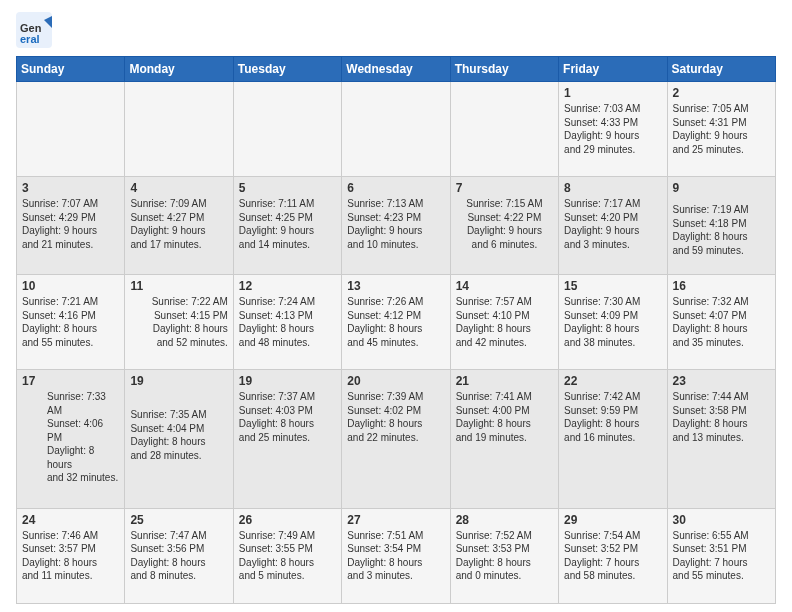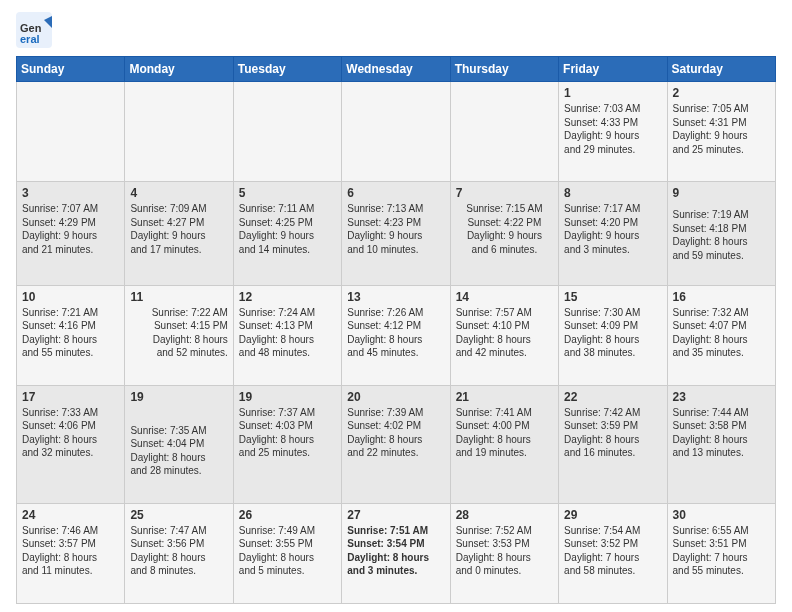--- a/index.html
+++ b/index.html
@@ -270,21 +270,21 @@
               <span class="day-number">16</span>
               <div class="day-info" style="white-space: pre-line;">Sunrise: 7:32 AM
 Sunset: 4:07 PM
 Daylight: 8 hours
 and 35 minutes.</div>
             </td>
           </tr>
           <tr>
             <td>
               <span class="day-number">17</span>
-              <div class="day-info" style="white-space: pre-line;">Sunrise: 7:33 AM
+              <div class="day-info" style="white-space: pre-line; margin-left: 25px;">Sunrise: 7:33 AM
 Sunset: 4:06 PM
 Daylight: 8 hours
 and 32 minutes.</div>
             </td>
             <td>
               <span class="day-number">19</span>
               <div class="day-info" style="white-space: pre-line; margin-top: 20px;">Sunrise: 7:35 AM
 Sunset: 4:04 PM
 Daylight: 8 hours
 and 28 minutes.</div>
@@ -306,21 +306,21 @@
             <td>
               <span class="day-number">21</span>
               <div class="day-info" style="white-space: pre-line;">Sunrise: 7:41 AM
 Sunset: 4:00 PM
 Daylight: 8 hours
 and 19 minutes.</div>
             </td>
             <td>
               <span class="day-number">22</span>
               <div class="day-info" style="white-space: pre-line;">Sunrise: 7:42 AM
-Sunset: 3:59 PM
+Sunset: 9:59 PM
 Daylight: 8 hours
 and 16 minutes.</div>
             </td>
             <td>
               <span class="day-number">23</span>
               <div class="day-info" style="white-space: pre-line;">Sunrise: 7:44 AM
 Sunset: 3:58 PM
 Daylight: 8 hours
 and 13 minutes.</div>
             </td>
@@ -342,21 +342,21 @@
             </td>
             <td>
               <span class="day-number">26</span>
               <div class="day-info" style="white-space: pre-line;">Sunrise: 7:49 AM
 Sunset: 3:55 PM
 Daylight: 8 hours
 and 5 minutes.</div>
             </td>
             <td>
               <span class="day-number">27</span>
-              <div class="day-info" style="white-space: pre-line; font-weight: bold;">Sunrise: 7:51 AM
+              <div class="day-info" style="white-space: pre-line;">Sunrise: 7:51 AM
 Sunset: 3:54 PM
 Daylight: 8 hours
 and 3 minutes.</div>
             </td>
             <td>
               <span class="day-number">28</span>
               <div class="day-info" style="white-space: pre-line;">Sunrise: 7:52 AM
 Sunset: 3:53 PM
 Daylight: 8 hours
 and 0 minutes.</div>

